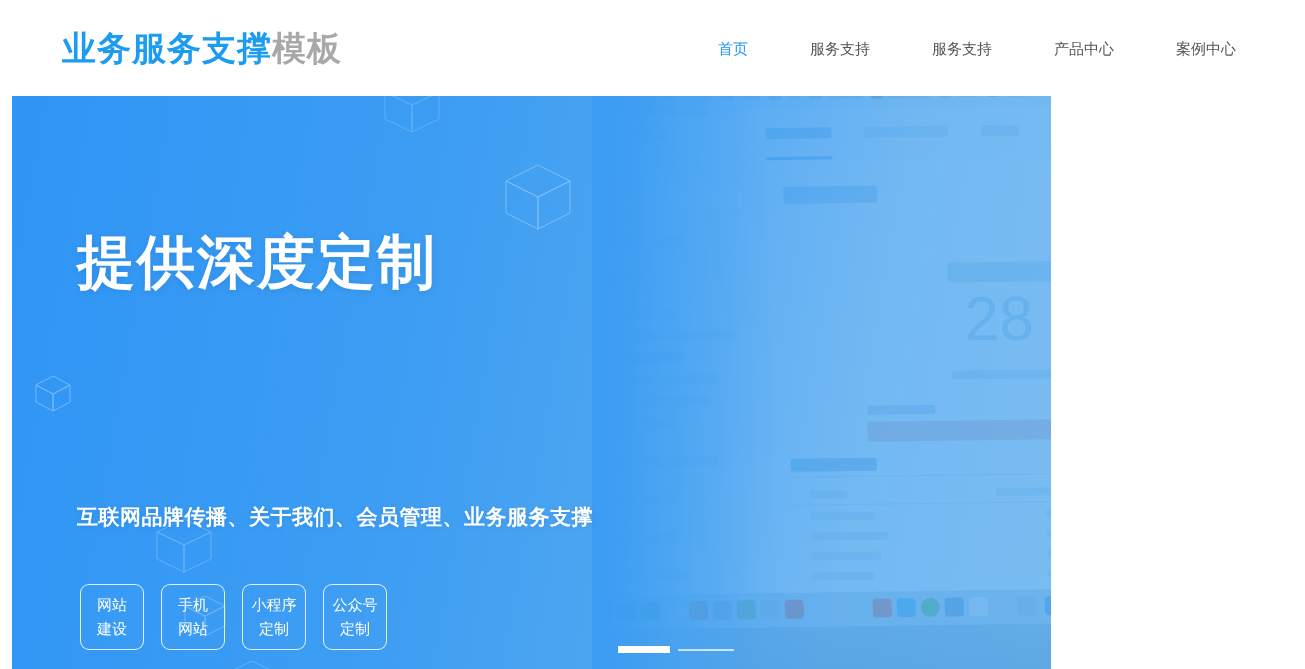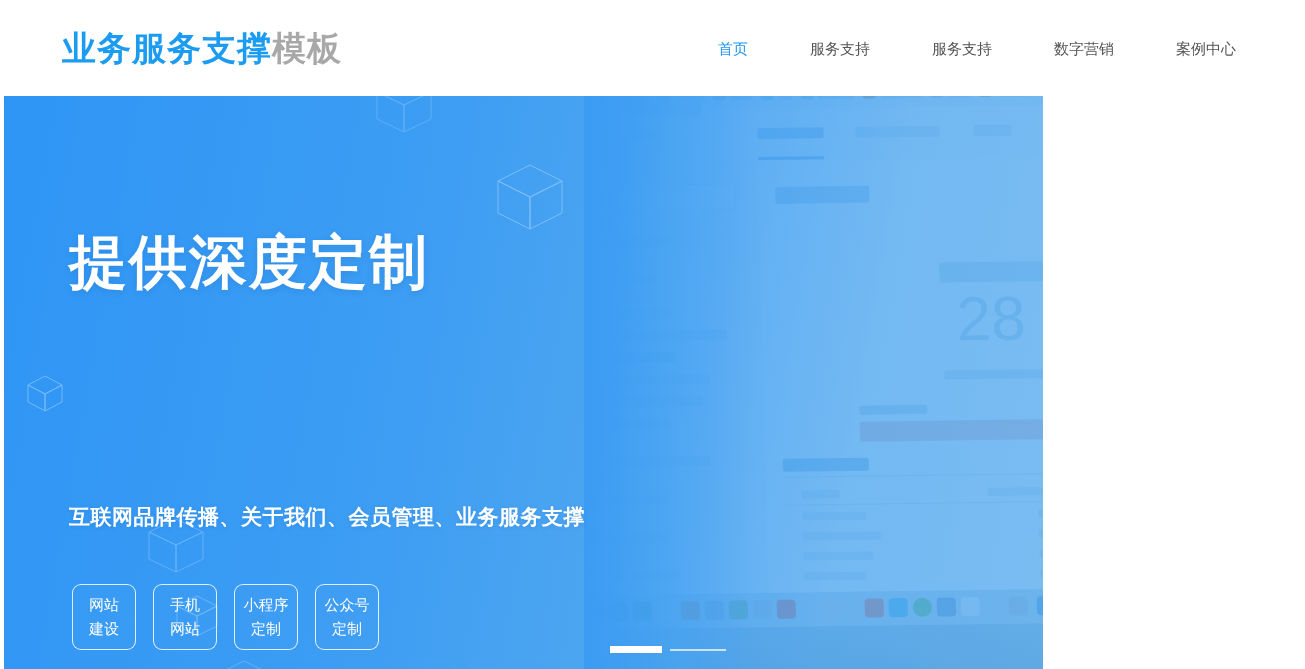--- a/index.html
+++ b/index.html
@@ -41,21 +41,21 @@
     text-decoration:none;
     padding:0 31px;
     white-space:nowrap;
     line-height:1;
     cursor:pointer;
   }
   .nav-item.active{ color:#2196f3; }
 
   
   .hero{
-    position:absolute; top:96px; left:4px;
+    position:absolute; top:96px; left:12px;
     width:1039px; height:573px;
     overflow:hidden;
     background:linear-gradient(100deg,#2f95f5 0%,#3c9df3 38%,#55a9ef 70%,#63b0ee 100%);
   }
 
   
   .photo{
     position:absolute;
     left:580px; top:0;
     width:725px; height:573px;
@@ -252,21 +252,21 @@
 <body>
 
 <div class="header">
   <div class="logo">
     <span class="logo-main">业务服务支撑</span><span class="logo-sub">模板</span>
   </div>
   <nav class="nav">
     <a class="nav-item active" href="#">首页</a>
     <a class="nav-item" href="#">服务支持</a>
     <a class="nav-item" href="#">服务支持</a>
-    <a class="nav-item" href="#">数字营销</a>
+    <a class="nav-item" href="#">产品中心</a>
     <a class="nav-item" href="#">案例中心</a>
   </nav>
 </div>
 
 <div class="hero">
 
   <div class="photo">
     <div class="photo-inner">
 
       <div class="bm-bar">

